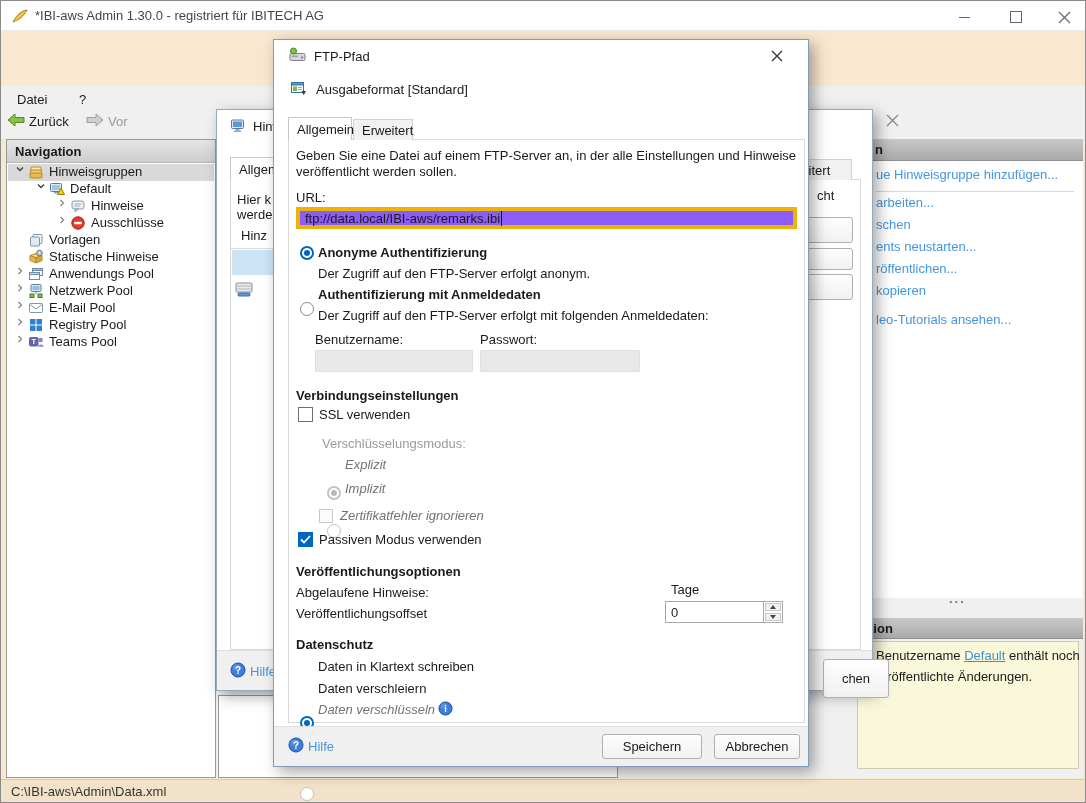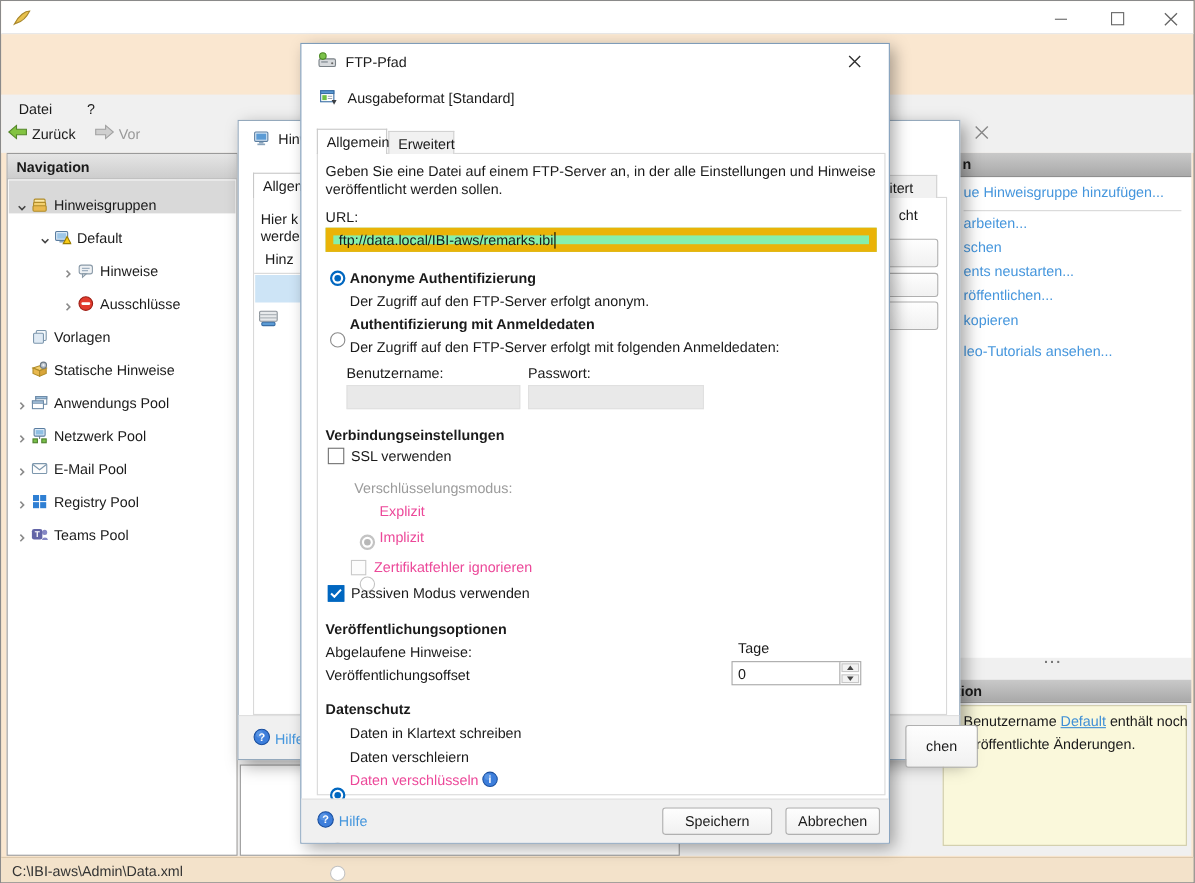--- a/index.html
+++ b/index.html
@@ -12,76 +12,77 @@
   .winbtn{top:6px;width:30px;height:20px;display:flex;align-items:center;justify-content:center;color:#666;}
   .graybar{left:0;top:85px;width:100%;height:53px;background:#f0f0f0;}
   .menu-item{top:89px;color:#1a1a1a;padding:2px 6px;}
   .toolbtn{top:110px;height:21px;display:flex;align-items:center;gap:4px;}
   .navpanel{left:5px;top:138px;width:210px;height:639px;background:#fff;border:1px solid #9a9a9a;}
   .panelhead{height:22px;background:linear-gradient(#e5e5e5,#cdcdcd);border-bottom:1px solid #b5b5b5;
              font-weight:bold;display:flex;align-items:center;padding-left:8px;}
   .darkhead{background:linear-gradient(#c9c9c9,#a9a9a9);border-bottom:1px solid #8f8f8f;
             font-weight:bold;display:flex;align-items:center;}
   .tree{position:absolute;left:1px;right:1px;top:24px;}
-  .trow{display:flex;align-items:flex-end;height:30px;}
+  .trow{display:flex;align-items:flex-start;height:17px;}
   .trow.sel{background:#d9d9d9;}
   .tchev{width:15px;display:flex;justify-content:center;flex:none;}
   .ticon{width:18px;display:flex;justify-content:center;flex:none;margin-right:4px;}
   .contentbg{left:215px;top:138px;width:867px;height:639px;background:#f0f0f0;}
   .rpanel{left:850px;top:138px;width:232px;height:459px;background:#fff;border-left:1px solid #b5b5b5;}
   .alink{position:absolute;left:24px;color:#4596dd;white-space:nowrap;cursor:pointer;}
   .dots{color:#787878;letter-spacing:2px;font-weight:bold;}
   .infobox{left:856px;top:640px;width:222px;height:128px;background:#faf8db;border:1px solid #cfcbaa;}
   .statusbar{left:0;top:778px;width:100%;height:23px;background:#f3e2ca;border-top:1px solid #ddc9ad;
              display:flex;align-items:center;padding-left:10px;}
   .dlg{background:#fff;box-shadow:5px 5px 14px rgba(0,0,0,0.35);}
   .bgdlg{left:215px;top:108px;width:657px;height:582px;border:1px solid #95a9bc;z-index:40;}
   .ftpdlg{left:272px;top:38px;width:536px;height:728px;border:1px solid #7f9cb8;z-index:100;}
   .tab-active{background:#fff;border:1px solid #c8c8c8;border-bottom:none;z-index:5;
               display:flex;align-items:center;padding:0 8px;}
   .tab-idle{background:#f1f1f1;border:1px solid #d2d2d2;border-bottom:none;
             display:flex;align-items:center;padding:0 8px;color:#1a1a1a;}
   .tabpage{border:1px solid #d9d9d9;background:#fff;}
-  .inp{border:7px solid #eab308;background:#86efac;display:flex;align-items:center;padding-left:5px;}
+  .inp{border:4px solid #eab308;background:#8b5cf6;display:flex;align-items:center;padding-left:5px;}
   .inp-dis{border:1px solid #e0e0e0;background:#e9e9e9;}
   .caret{display:inline-block;width:1px;height:15px;background:#000;margin-left:1px;vertical-align:-3px;}
   .radio{width:14px;height:14px;border-radius:50%;border:1px solid #8a8a8a;background:#fff;position:relative;}
   .radio.sel{border:2px solid #0067c0;}
   .radio.sel .dot{position:absolute;left:2px;top:2px;right:2px;bottom:2px;border-radius:50%;background:#0067c0;}
   .radio.dis{border-color:#c3c3c3;}
   .radio.dis.sel{border:2px solid #c3c3c3;}
   .radio.dis.sel .dot{background:#b8b8b8;}
   .cb{width:15px;height:15px;border:1px solid #707070;background:#fff;display:flex;align-items:center;justify-content:center;}
   .cb.dis{border-color:#c9c9c9;background:#fcfcfc;}
   .cb.checked{background:#0067c0;border-color:#0067c0;}
   .btn{background:linear-gradient(#fefefe,#f1f1f1);border:1px solid #b0b0b0;border-radius:3px;
        display:flex;align-items:center;justify-content:center;}
   .bold{font-weight:bold;}
   .gray{color:#9b9b9b;}
-  .dim{color:#ec4899;}
+  .dim{color:#737373;font-style:italic;}
   .link{color:#4596dd;}
   .deflink{color:#3f8fd6;text-decoration:underline;}
   .spin{border:1px solid #a8a8a8;background:#fff;display:flex;}
   .spinval{flex:1;display:flex;align-items:center;padding-left:5px;}
   .spincol{width:18px;border-left:1px solid #a8a8a8;display:flex;flex-direction:column;}
   .spinbtn{flex:1;background:#f2f2f2;display:flex;align-items:center;justify-content:center;border:1px solid #c8c8c8;margin:1px;}
   .tri-up{width:0;height:0;border-left:3px solid transparent;border-right:3px solid transparent;border-bottom:4px solid #444;}
   .tri-dn{width:0;height:0;border-left:3px solid transparent;border-right:3px solid transparent;border-top:4px solid #444;}
   .footer{position:absolute;left:0;right:0;bottom:0;height:39px;background:#f0f0f0;border-top:1px solid #e0e0e0;}
   .hline{background:#d8d8d8;height:1px;}
 </style>
 </head>
 <body>
 
 <div class="app">
 
   <div class="ab titlebar"></div>
   <div class="ab" style="left:10px;top:7px;"><svg width="18" height="16" viewBox="0 0 18 16">
         <path d="M2 14 C6 6 12 2 16 2 C13 8 8 12 4 13 Z" fill="#e8c14d" stroke="#a8862a"></path>
       </svg></div>
+  <div class="ab title-text">*IBI-aws Admin 1.30.0 - registriert für IBITECH AG</div>
   <div class="ab winbtn" style="left:948px;">
       <span style="display:block;width:11px;height:1px;background:#666;"></span>
     </div>
   <div class="ab winbtn" style="left:1000px;">
       <span style="display:block;width:10px;height:10px;border:1px solid #666;"></span>
     </div>
   <div class="ab winbtn" style="left:1048px;">
       <svg width="13" height="13" viewBox="0 0 13 13">
         <path d="M1 1 L12 12 M12 1 L1 12" stroke="#666" stroke-width="1.2"></path>
       </svg>

